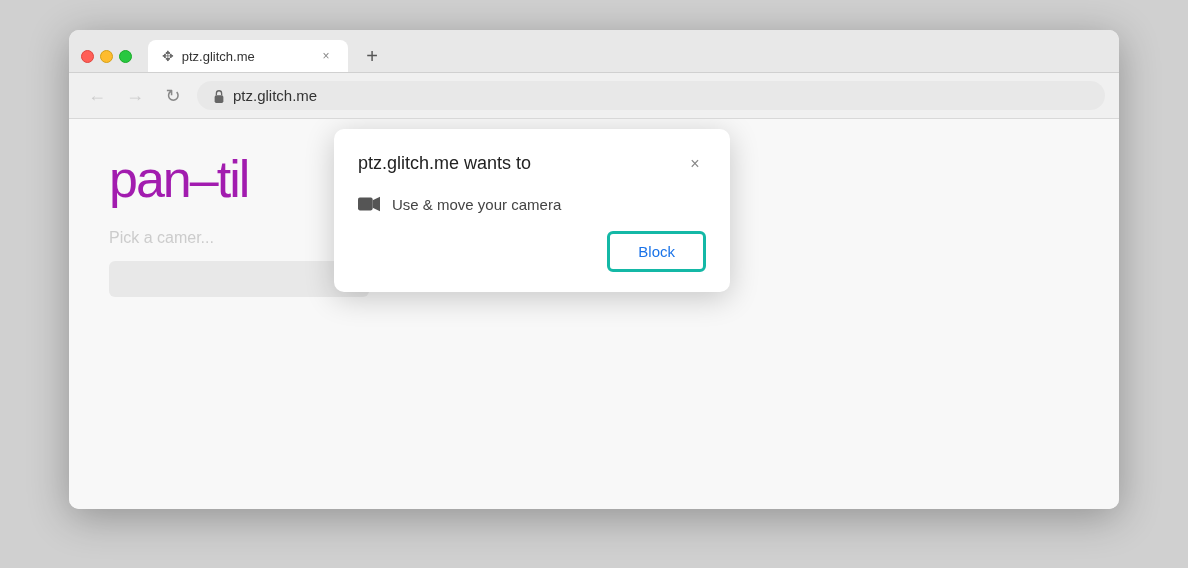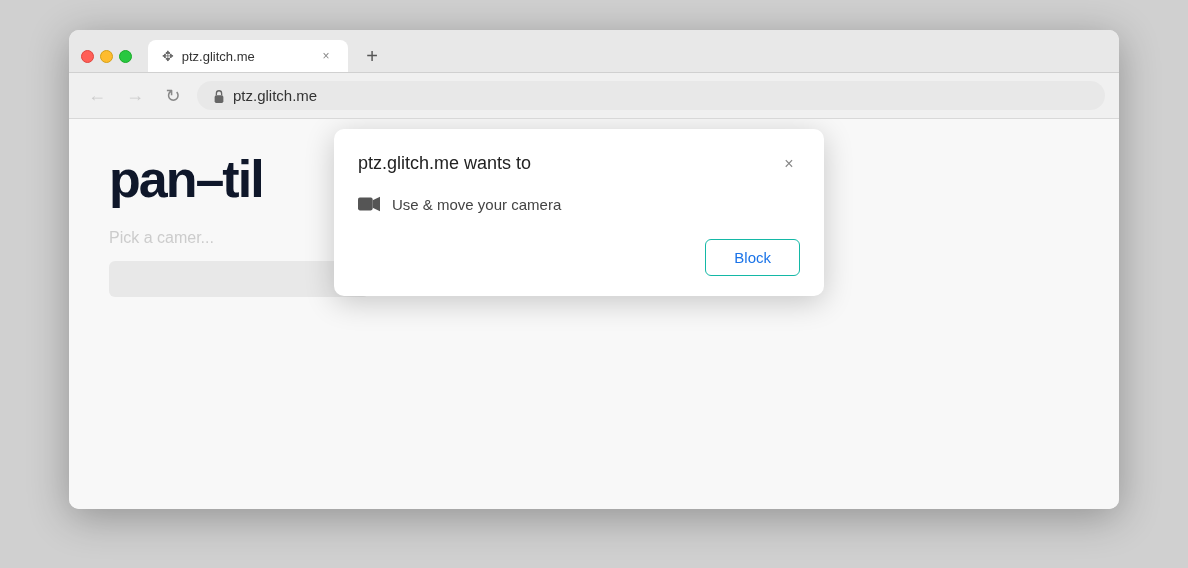--- a/index.html
+++ b/index.html
@@ -153,22 +153,22 @@
     }
 
     .page-bg-text {
       position: absolute;
       left: 40px;
       top: 30px;
     }
 
     .page-bg-title {
       font-size: 52px;
-      font-weight: 700;
-      color: #0f172a;
+      font-weight: 400;
+      color: #a21caf;
       letter-spacing: -2px;
     }
 
     .page-bg-subtitle {
       font-size: 16px;
       color: #ccc;
       margin-top: 20px;
     }
 
     .page-bg-input {
@@ -185,21 +185,21 @@
       top: 0;
       left: 0;
       right: 0;
       bottom: 0;
     }
 
     .popup {
       position: absolute;
       top: 10px;
       left: 265px;
-      width: 490px;
+      width: 396px;
       background: #ffffff;
       border-radius: 10px;
       box-shadow: 0 6px 30px rgba(0,0,0,0.2);
       padding: 24px 24px 20px 24px;
     }
 
     .popup-header {
       display: flex;
       align-items: flex-start;
       justify-content: space-between;
@@ -221,21 +221,21 @@
       color: #888;
       font-size: 16px;
       cursor: pointer;
       border-radius: 3px;
     }
 
     .popup-permission {
       display: flex;
       align-items: center;
       gap: 12px;
-      margin-bottom: 24px;
+      margin-bottom: 16px;
     }
 
     .camera-icon {
       width: 22px;
       height: 22px;
       display: flex;
       align-items: center;
       justify-content: center;
     }
 
@@ -254,21 +254,21 @@
       display: flex;
       justify-content: flex-end;
       gap: 10px;
     }
 
     .btn {
       padding: 9px 28px;
       border-radius: 6px;
       font-size: 15px;
       cursor: pointer;
-      border: 1px solid #14b8a6;
+      border: 3px solid #14b8a6;
       background: #ffffff;
       font-weight: 400;
     }
 
     .btn-block {
       color: #1a73e8;
     }
 
     .btn-allow {
       color: #1a73e8;

